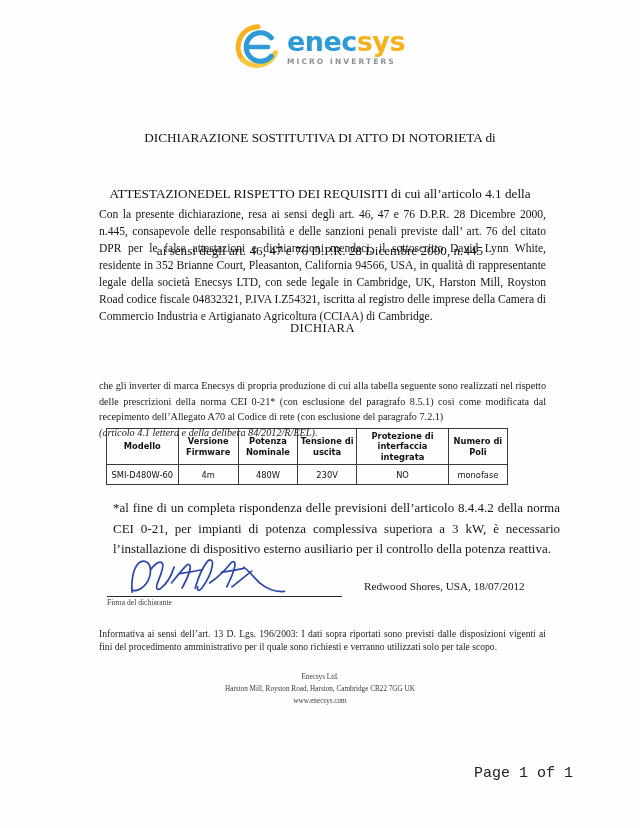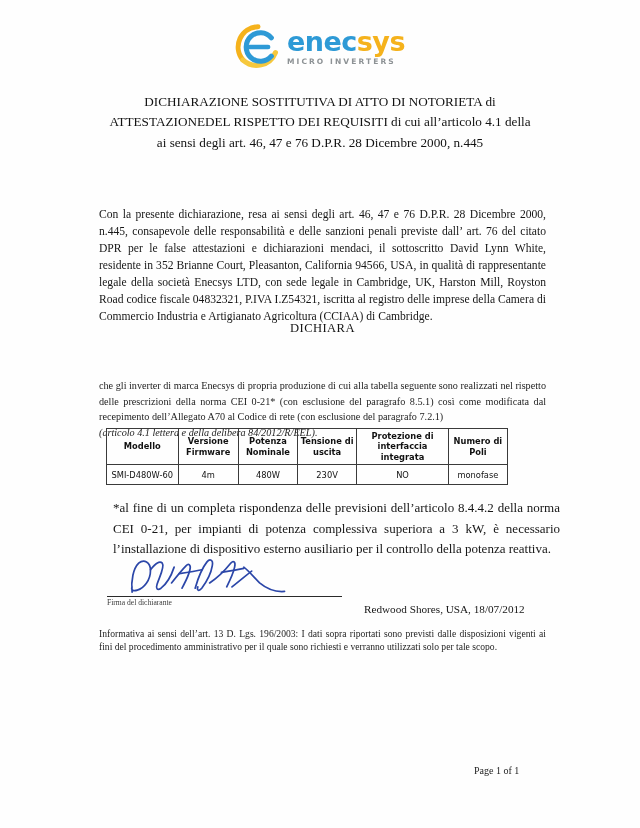--- a/index.html
+++ b/index.html
@@ -68,21 +68,21 @@
   .doc-title {
     position: absolute;
     top: 92px;
     left: 60px;
     width: 520px;
     text-align: center;
     font-size: 13.2px;
     line-height: 1.55;
     color: #121212;
   }
-  .doc-title div { white-space: nowrap; }
+  .doc-title div { white-space: nowrap; margin-top: 36px; }
 
   
   .para-main {
     position: absolute;
     top: 206px;
     left: 99px;
     width: 447px;
     font-size: 11.6px;
     line-height: 1.47;
     text-align: justify;
@@ -188,21 +188,20 @@
     left: 8px;
     font-size: 7.6px;
     color: #3c3c3c;
   }
   .sign-place {
     position: absolute;
     top: 24px;
     left: 265px;
     font-size: 11.2px;
     color: #161616;
-    margin-top: 23px;
   }
 
   
   .para-privacy {
     position: absolute;
     top: 628px;
     left: 99px;
     width: 447px;
     font-size: 9.6px;
     line-height: 1.32;
@@ -220,22 +219,22 @@
     font-size: 7.2px;
     line-height: 1.65;
     color: #3a3a3a;
   }
 
   
   .page-number {
     position: absolute;
     top: 765px;
     left: 474px;
-    font-family: Liberation Serif, serif;
-    font-size: 10px;
+    font-family: Liberation Mono, monospace;
+    font-size: 15px;
     color: #222222;
   }
 </style>
 </head>
 <body>
 
 <div class="page">
 
   <div class="logo-block">
     <div class="logo-inner">
@@ -324,16 +323,21 @@
         <path d="M186 20 C194 26 202 36 210 44 C222 54 236 58 248 57"></path>
       </g>
     </svg>
     <div class="sign-rule"></div>
     <div class="sign-caption">Firma del dichiarante</div>
     <div class="sign-place">Redwood Shores, USA, 18/07/2012</div>
   </div>
 
   <div class="para-privacy">Informativa ai sensi dell’art. 13 D. Lgs. 196/2003: I dati sopra riportati sono previsti dalle disposizioni vigenti ai fini del procedimento amministrativo per il quale sono richiesti e verranno utilizzati solo per tale scopo.</div>
 
+  <div class="footer-block">
+    <div>Enecsys Ltd.</div>
+    <div>Harston Mill, Royston Road, Harston, Cambridge CB22 7GG UK</div>
+    <div>www.enecsys.com</div>
+  </div>
 
   <div class="page-number">Page 1 of 1</div>
 
 </div>
 
 </body></html>

